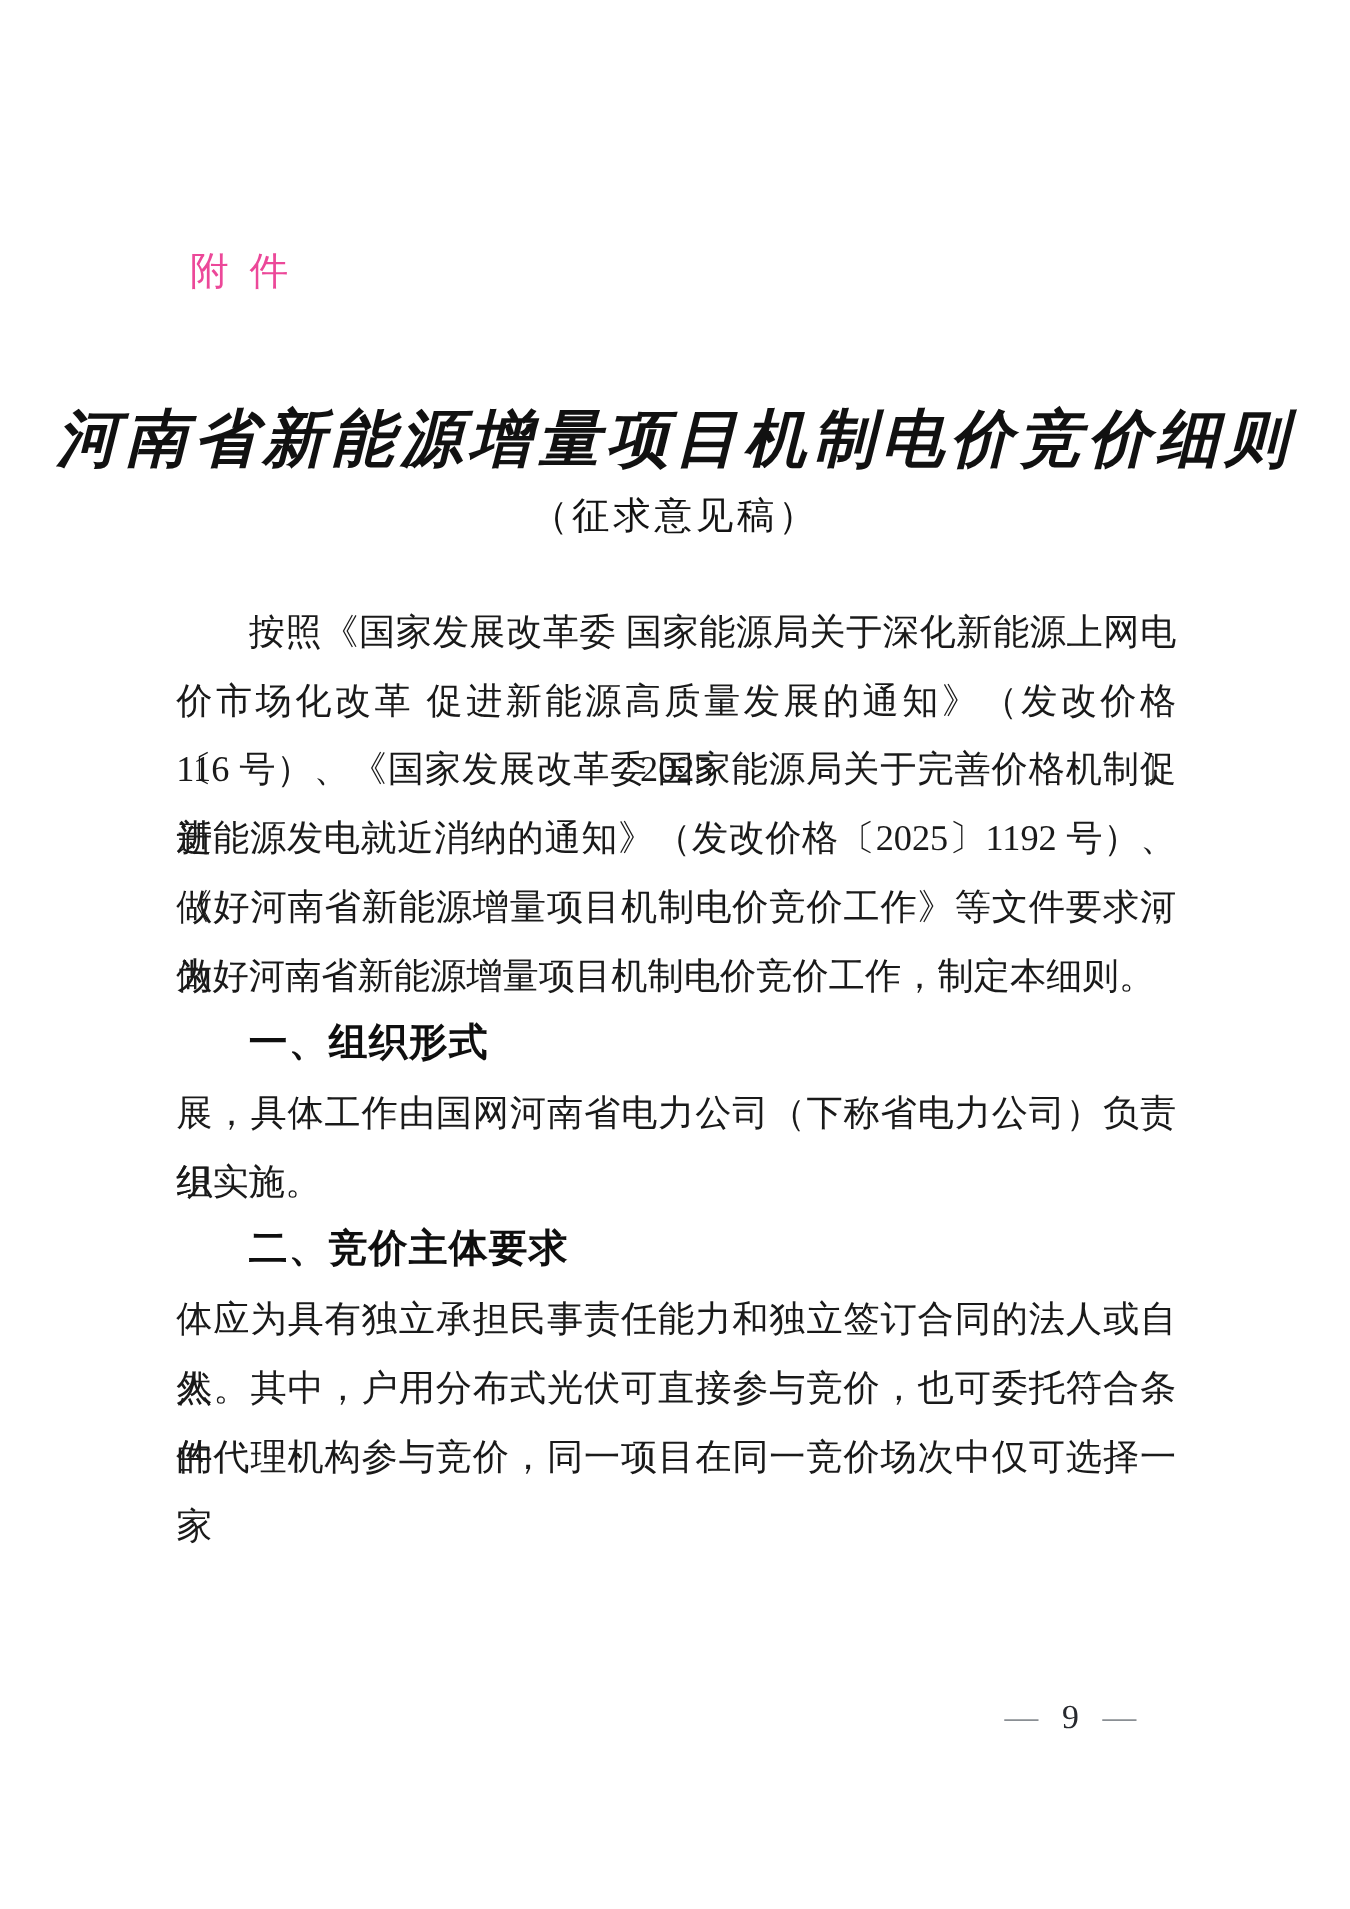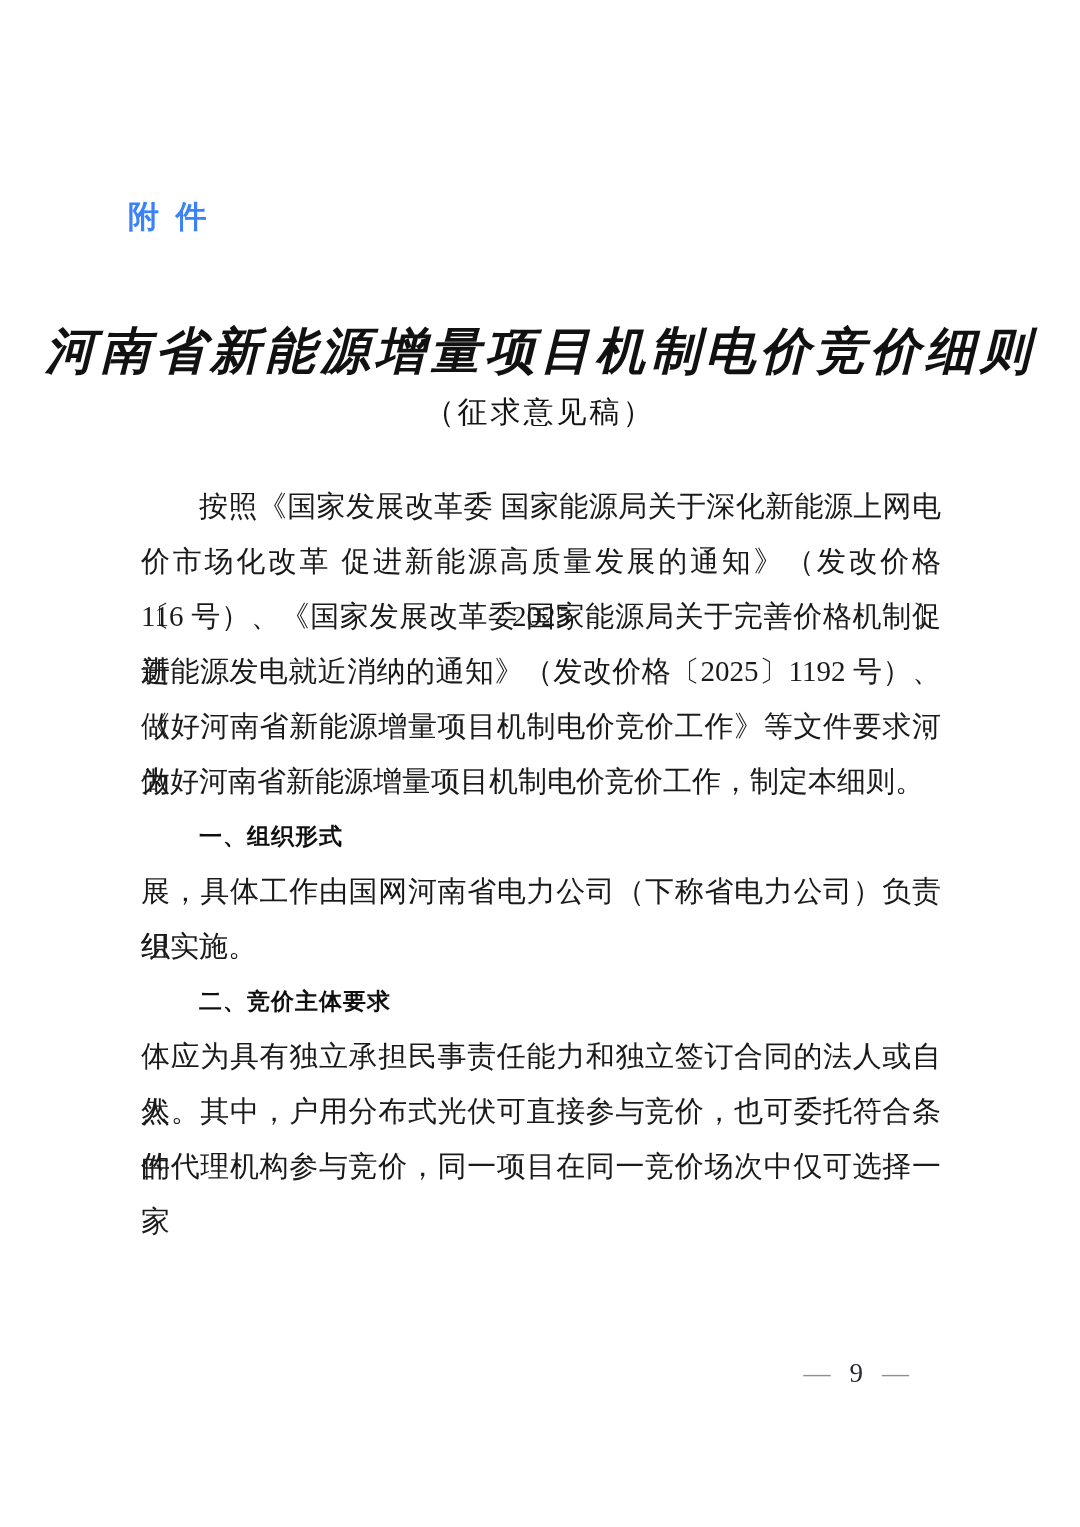--- a/index.html
+++ b/index.html
@@ -8,27 +8,27 @@
     width: 1080px;
     height: 1527px;
     margin: 0 auto;
     background: #ffffff;
     overflow: hidden;
     font-family: "Liberation Serif", "DejaVu Serif", serif;
     color: #1c1c1c;
   }
   .attachment-label {
     position: absolute;
-    left: 128px;
+    left: 152px;
     top: 196px;
     font-family: "Liberation Sans", "DejaVu Sans", sans-serif;
-    font-weight: 700;
+    font-weight: 400;
     font-size: 31px;
     letter-spacing: 4px;
-    color: #3b82f6;
+    color: #ec4899;
   }
   .doc-title {
     position: absolute;
     left: 0;
     right: 0;
     top: 318px;
     text-align: center;
     font-size: 50px;
     font-style: italic;
     font-weight: 600;
@@ -63,23 +63,23 @@
   .line.para-end {
     text-align-last: left;
   }
   .line.first {
     text-indent: 58px;
   }
   .heading {
     height: 55px;
     line-height: 55px;
     padding-left: 58px;
-    font-family: Liberation Serif, serif;
+    font-family: Liberation Mono, monospace;
     font-weight: 700;
-    font-size: 23px;
+    font-size: 31px;
     letter-spacing: 1px;
     color: #0f0f0f;
     text-align: center;
     text-align-last: left;
   }
   .lead-bold {
     font-weight: 700;
   }
   .page-number {
     position: absolute;

